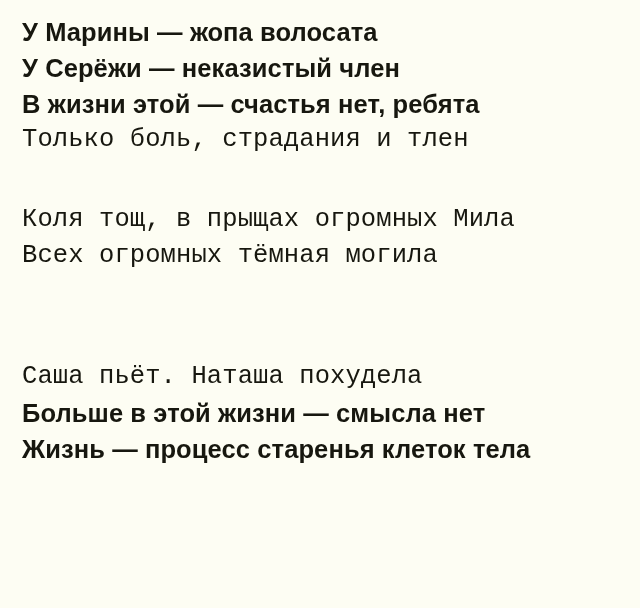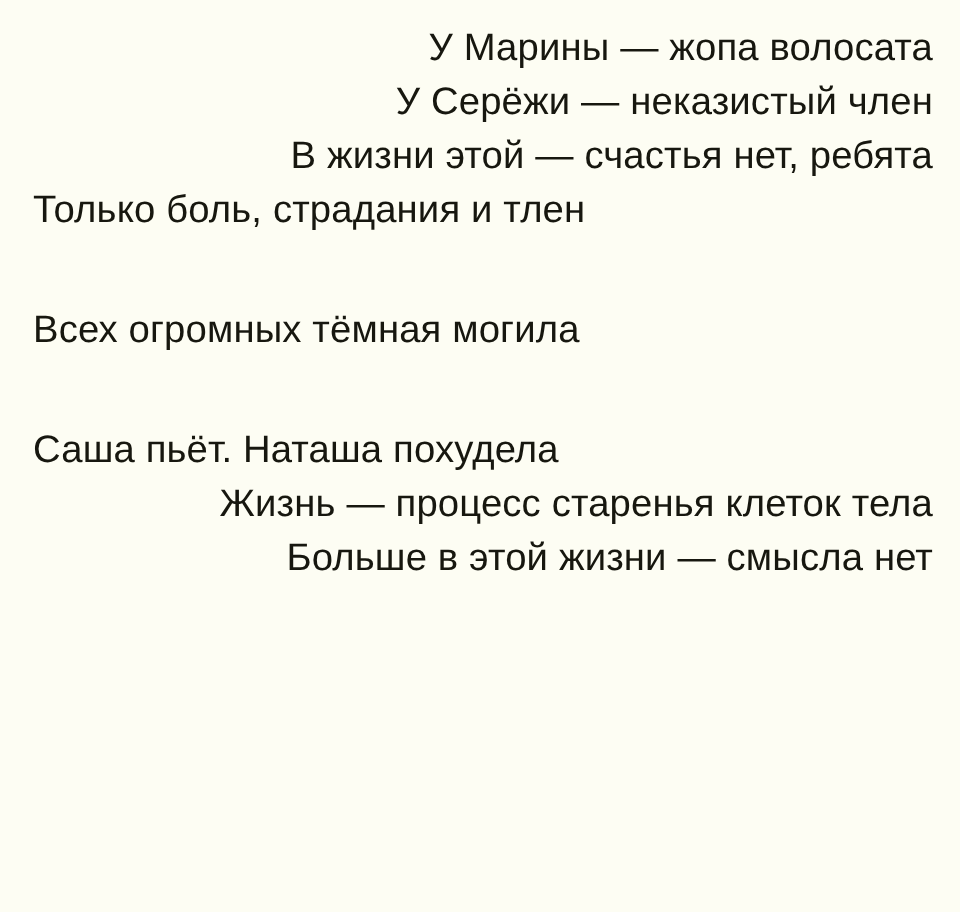--- a/index.html
+++ b/index.html
@@ -21,52 +21,54 @@
     padding: 14px 18px 0 22px;
     display: flex;
     flex-direction: column;
     justify-content: flex-start;
   }
   .stanza {
     margin: 0 0 44px 0;
   }
   .stanza:last-child {
     margin-bottom: 0;
+    margin-top: 41px;
   }
   .line {
     font-size: 25.5px;
     line-height: 36px;
     color: #17170f;
     letter-spacing: 0.1px;
     white-space: nowrap;
   }
   
   .line.w-strong {
-    font-weight: 400;
-    text-align: right;
+    font-weight: 700;
   }
   .line.w-normal {
     font-weight: 400;
+    font-family: Liberation Mono, monospace;
   }
 </style>
 </head>
 <body>
 
 <div class="page">
 
   <div class="stanza">
     <div class="line w-strong">У Марины — жопа волосата</div>
     <div class="line w-strong">У Серёжи — неказистый член</div>
     <div class="line w-strong">В жизни этой — счастья нет, ребята</div>
     <div class="line w-normal">Только боль, страдания и тлен</div>
   </div>
 
   <div class="stanza">
+    <div class="line w-normal">Коля тощ, в прыщах огромных Мила</div>
     <div class="line w-normal">Всех огромных тёмная могила</div>
   </div>
 
   <div class="stanza">
     <div class="line w-normal">Саша пьёт. Наташа похудела</div>
+    <div class="line w-strong">Больше в этой жизни — смысла нет</div>
     <div class="line w-strong">Жизнь — процесс старенья клеток тела</div>
-    <div class="line w-strong">Больше в этой жизни — смысла нет</div>
   </div>
 
 </div>
 
 </body></html>

